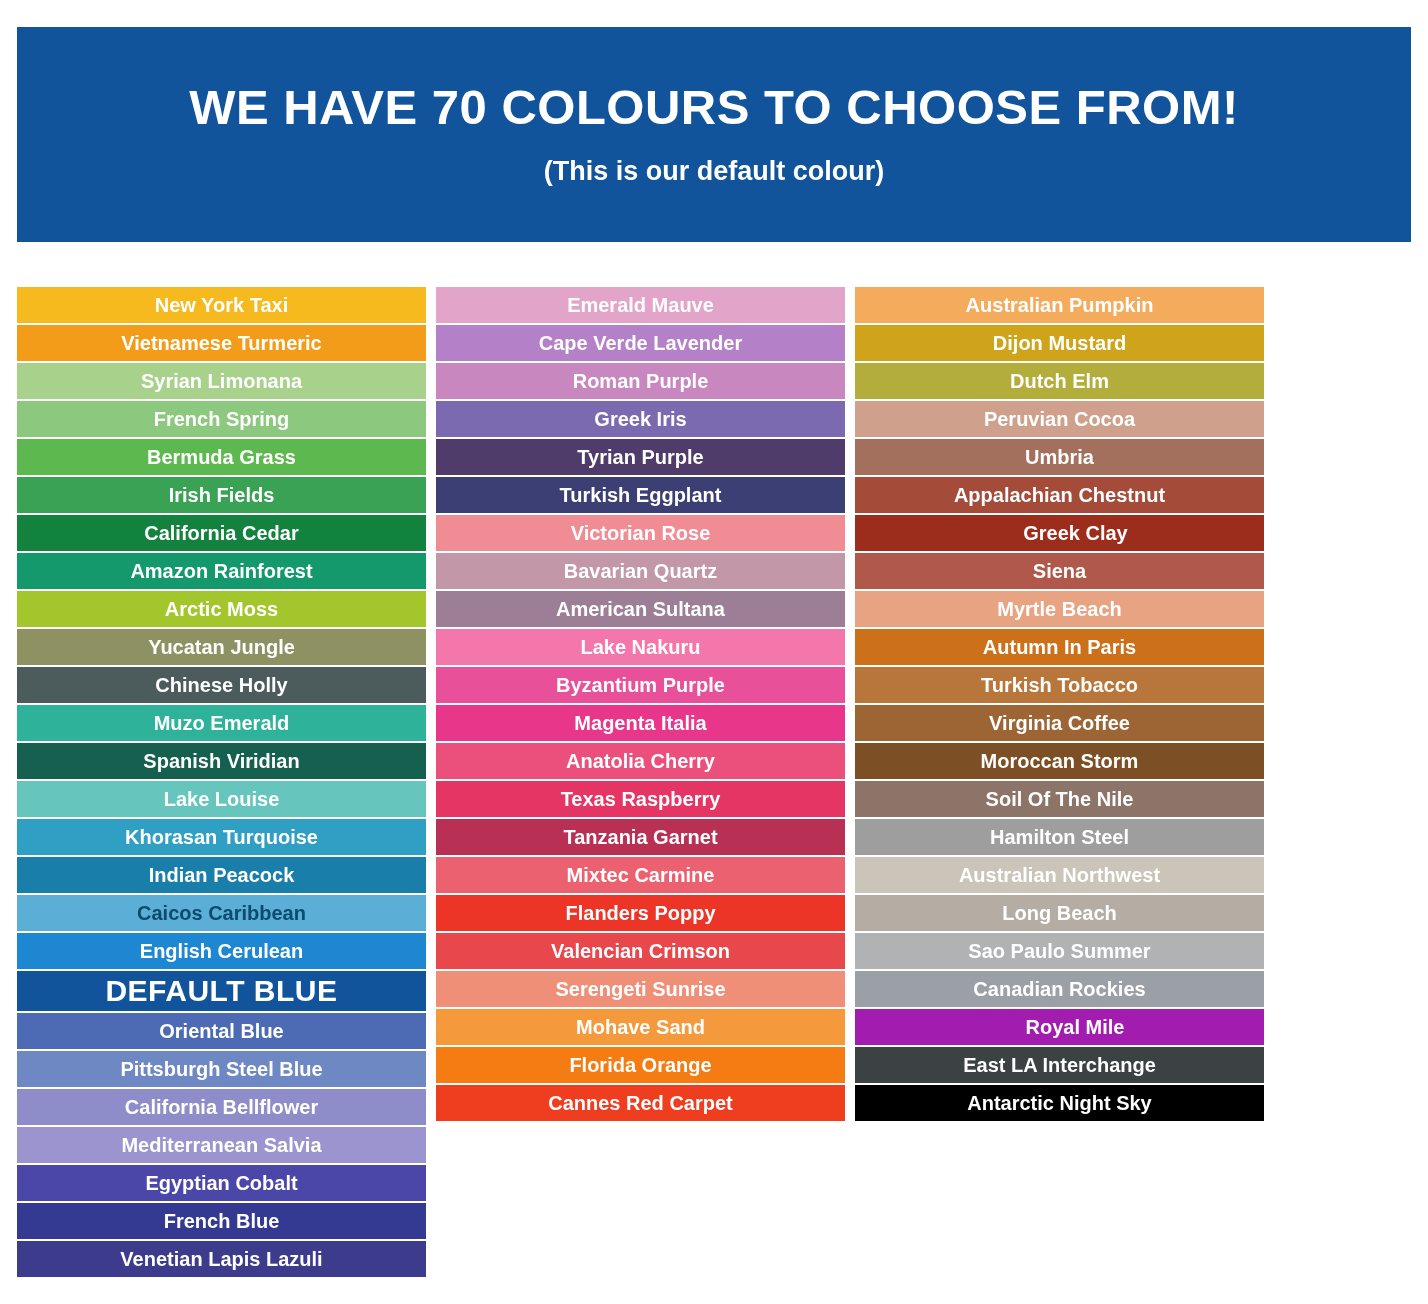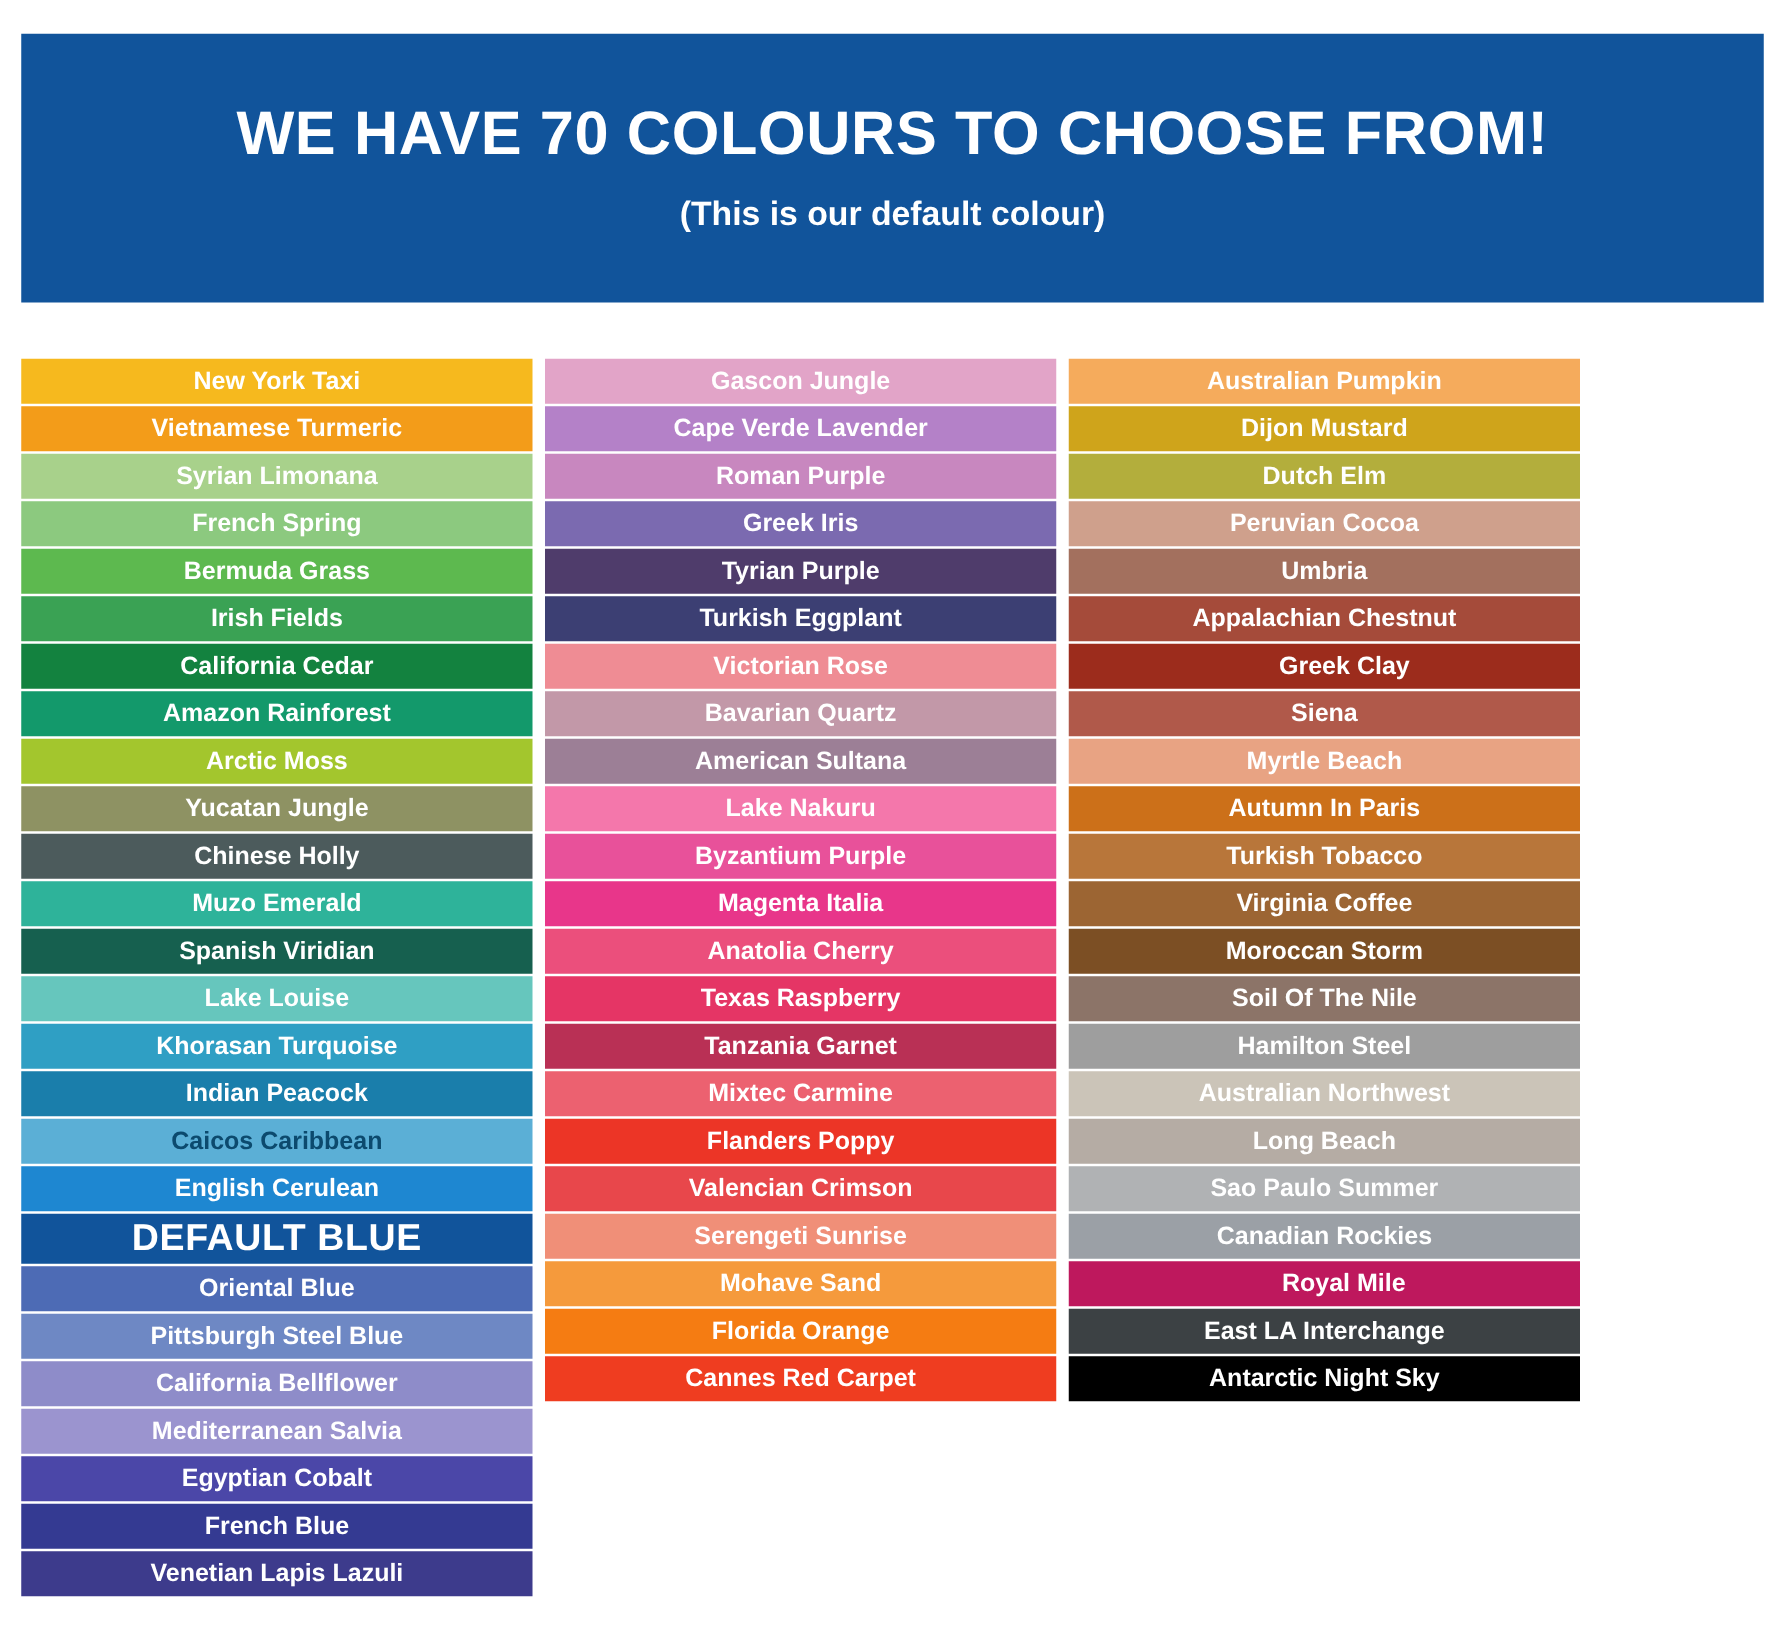--- a/index.html
+++ b/index.html
@@ -170,21 +170,21 @@
         </div>
         <div class="swatch" style="background: rgb(52, 58, 146);">
           <span class="swatch-label" style="color: rgb(255, 255, 255);">French Blue</span>
         </div>
         <div class="swatch" style="background: rgb(61, 59, 140);">
           <span class="swatch-label" style="color: rgb(255, 255, 255);">Venetian Lapis Lazuli</span>
         </div>
       </div>
     <div class="col" id="col-1">
         <div class="swatch" style="background: rgb(226, 164, 200);">
-          <span class="swatch-label" style="color: rgb(255, 255, 255);">Gascon Jungle</span>
+          <span class="swatch-label" style="color: rgb(255, 255, 255);">Emerald Mauve</span>
         </div>
         <div class="swatch" style="background: rgb(180, 129, 200);">
           <span class="swatch-label" style="color: rgb(255, 255, 255);">Cape Verde Lavender</span>
         </div>
         <div class="swatch" style="background: rgb(200, 135, 191);">
           <span class="swatch-label" style="color: rgb(255, 255, 255);">Roman Purple</span>
         </div>
         <div class="swatch" style="background: rgb(123, 106, 176);">
           <span class="swatch-label" style="color: rgb(255, 255, 255);">Greek Iris</span>
         </div>
@@ -294,21 +294,21 @@
         </div>
         <div class="swatch" style="background: rgb(181, 172, 164);">
           <span class="swatch-label" style="color: rgb(255, 255, 255);">Long Beach</span>
         </div>
         <div class="swatch" style="background: rgb(176, 178, 180);">
           <span class="swatch-label" style="color: rgb(255, 255, 255);">Sao Paulo Summer</span>
         </div>
         <div class="swatch" style="background: rgb(155, 160, 166);">
           <span class="swatch-label" style="color: rgb(255, 255, 255);">Canadian Rockies</span>
         </div>
-        <div class="swatch" style="background: #be185d; padding-left: 31px;">
+        <div class="swatch" style="background: #a21caf; padding-left: 31px;">
           <span class="swatch-label" style="color: rgb(255, 255, 255);">Royal Mile</span>
         </div>
         <div class="swatch" style="background: rgb(60, 65, 68);">
           <span class="swatch-label" style="color: rgb(255, 255, 255);">East LA Interchange</span>
         </div>
         <div class="swatch" style="background: rgb(0, 0, 0);">
           <span class="swatch-label" style="color: rgb(255, 255, 255);">Antarctic Night Sky</span>
         </div>
       </div>
   </div>

